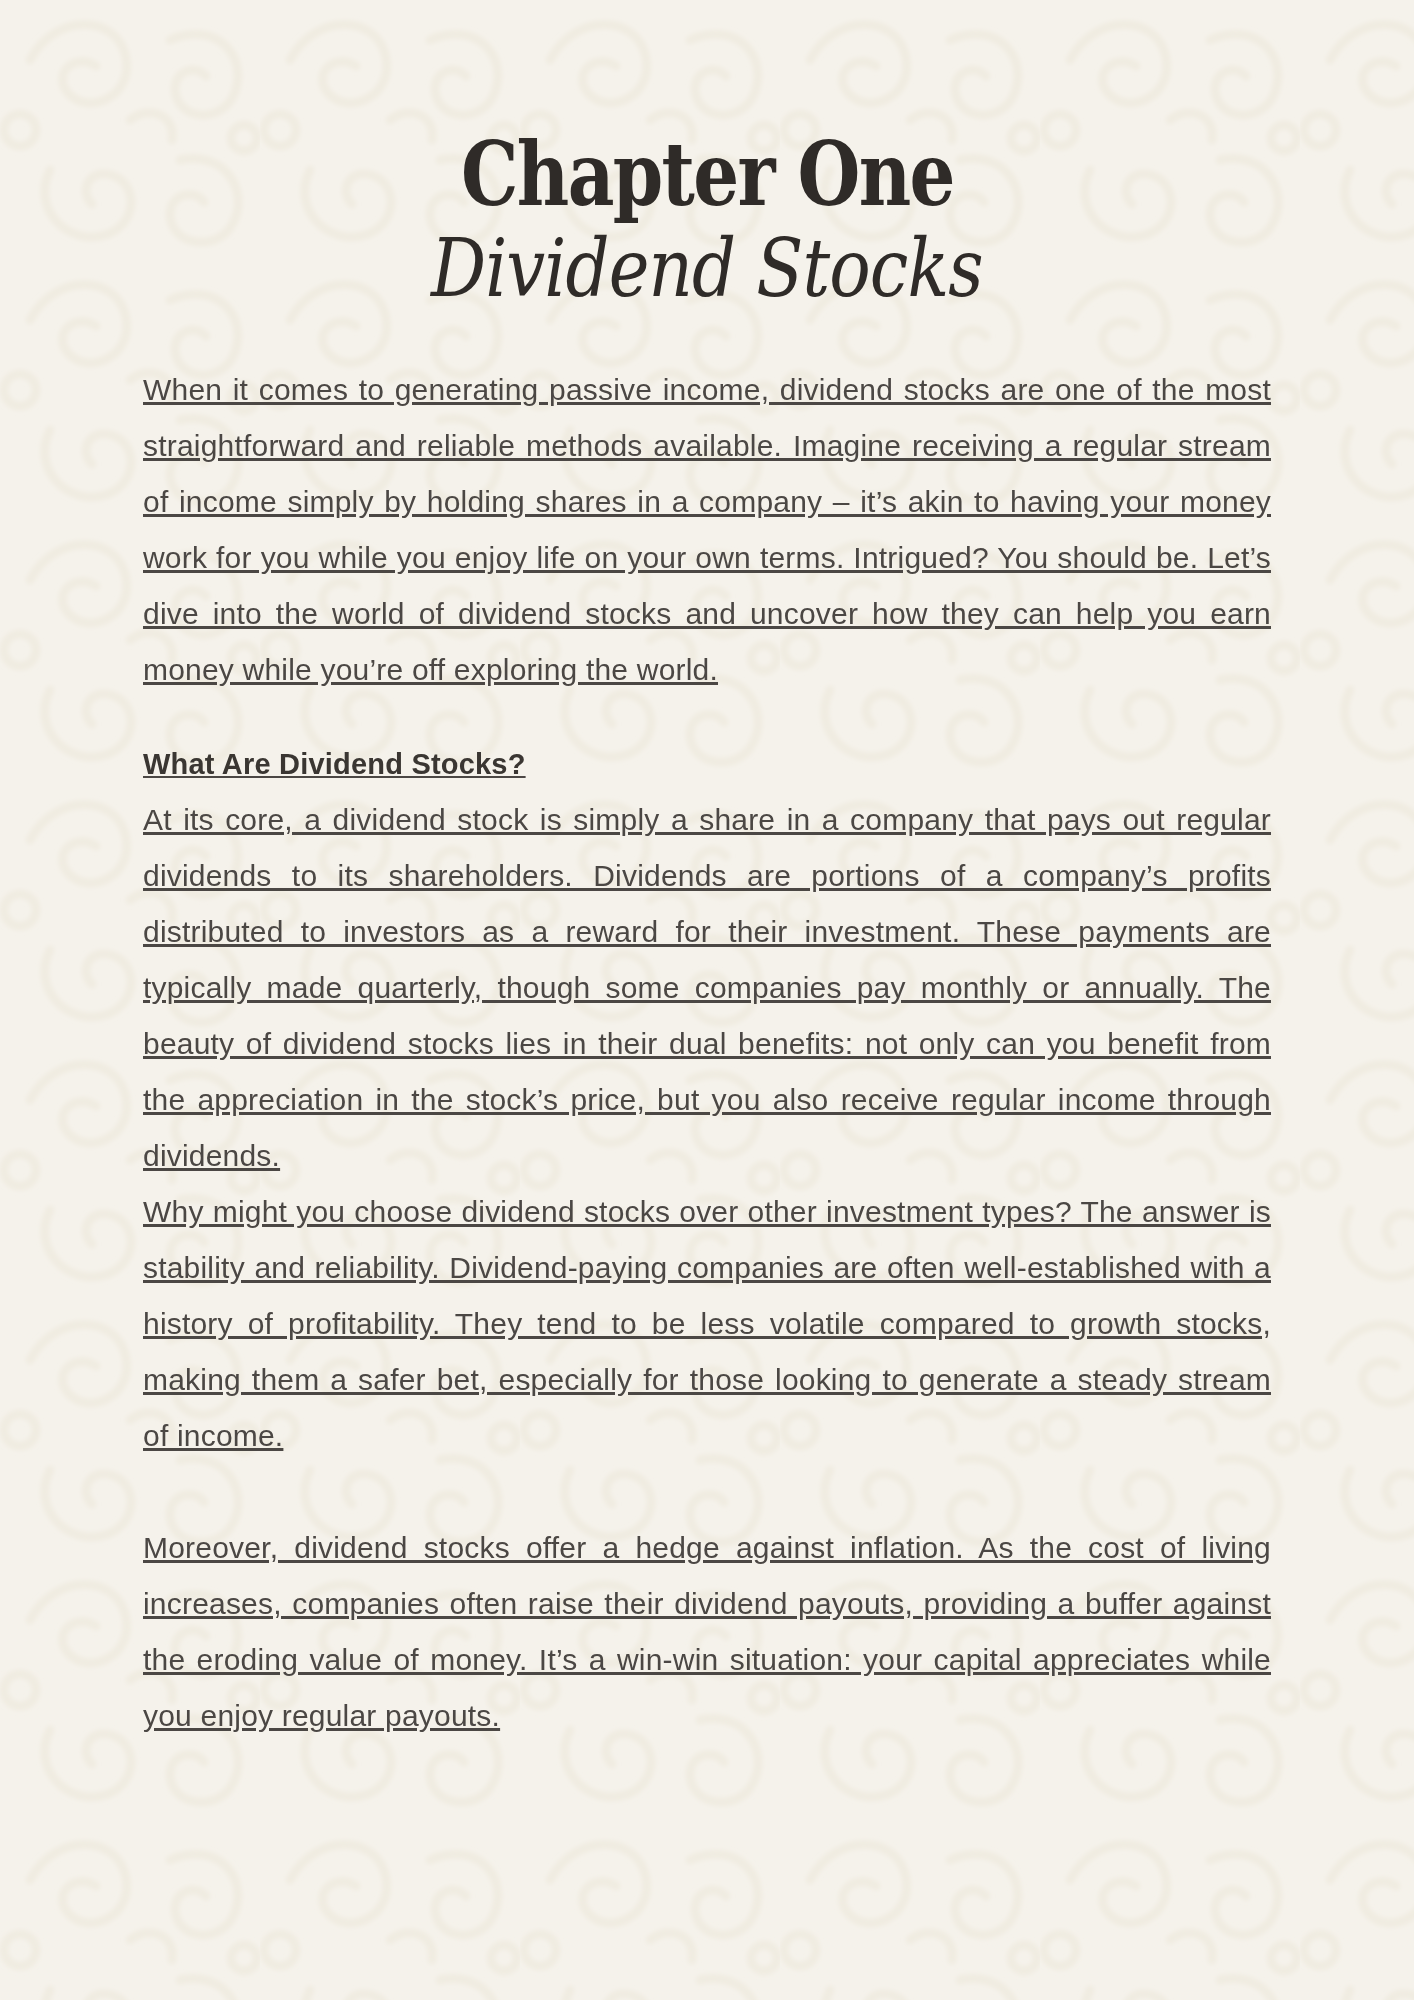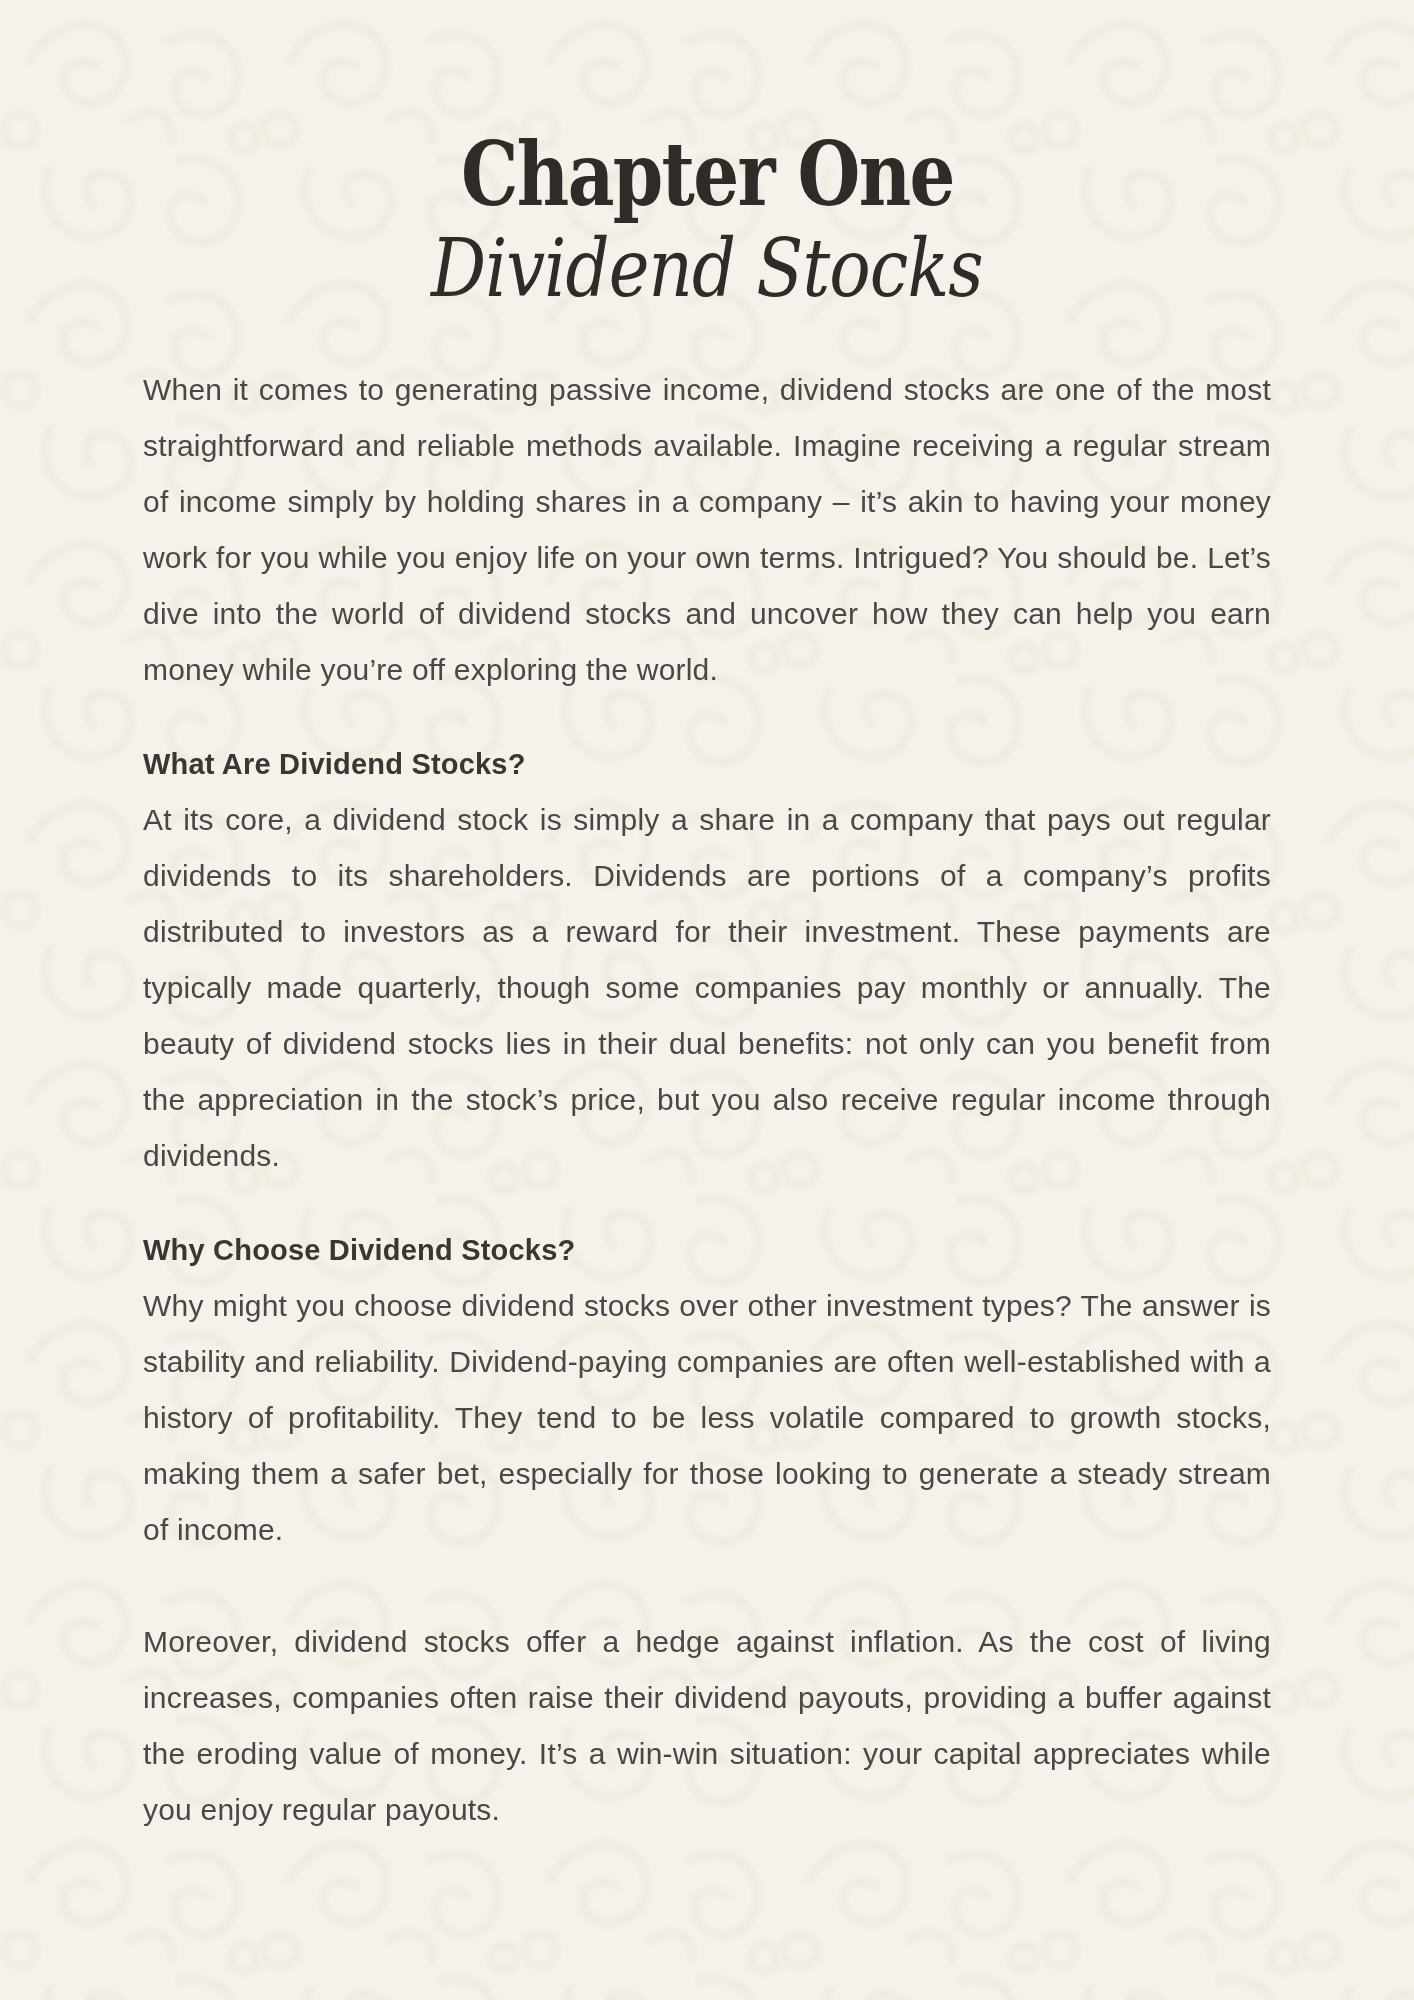--- a/index.html
+++ b/index.html
@@ -57,20 +57,21 @@
     transform-origin: 50% 50%;
     white-space: nowrap;
   }
   .article {
     margin-top: 50px;
     color: #4b4744;
     font-size: 30px;
     line-height: 56px;
     text-align: justify;
     letter-spacing: 0.2px;
+    text-decoration: underline;
   }
   .article p {
     margin: 0;
   }
   .section-heading {
     margin: 38px 0 0 0;
     font-weight: 700;
     color: #3a3632;
     font-size: 29px;
     line-height: 56px;
@@ -113,21 +114,20 @@
   </header>
 
   <section class="article">
 
     <p>When it comes to generating passive income, dividend stocks are one of the most straightforward and reliable methods available. Imagine receiving a regular stream of income simply by holding shares in a company – it’s akin to having your money work for you while you enjoy life on your own terms. Intrigued? You should be. Let’s dive into the world of dividend stocks and uncover how they can help you earn money while you’re off exploring the world.</p>
 
     <h3 class="section-heading">What Are Dividend Stocks?</h3>
 
     <p>At its core, a dividend stock is simply a share in a company that pays out regular dividends to its shareholders. Dividends are portions of a company’s profits distributed to investors as a reward for their investment. These payments are typically made quarterly, though some companies pay monthly or annually. The beauty of dividend stocks lies in their dual benefits: not only can you benefit from the appreciation in the stock’s price, but you also receive regular income through dividends.</p>
 
-    <h3 class="section-heading">Why Choose Dividend Stocks?</h3>
 
     <p>Why might you choose dividend stocks over other investment types? The answer is stability and reliability. Dividend-paying companies are often well-established with a history of profitability. They tend to be less volatile compared to growth stocks, making them a safer bet, especially for those looking to generate a steady stream of income.</p>
 
     <p class="para-spaced">Moreover, dividend stocks offer a hedge against inflation. As the cost of living increases, companies often raise their dividend payouts, providing a buffer against the eroding value of money. It’s a win-win situation: your capital appreciates while you enjoy regular payouts.</p>
 
   </section>
 
 </div>
 
 </body></html>

